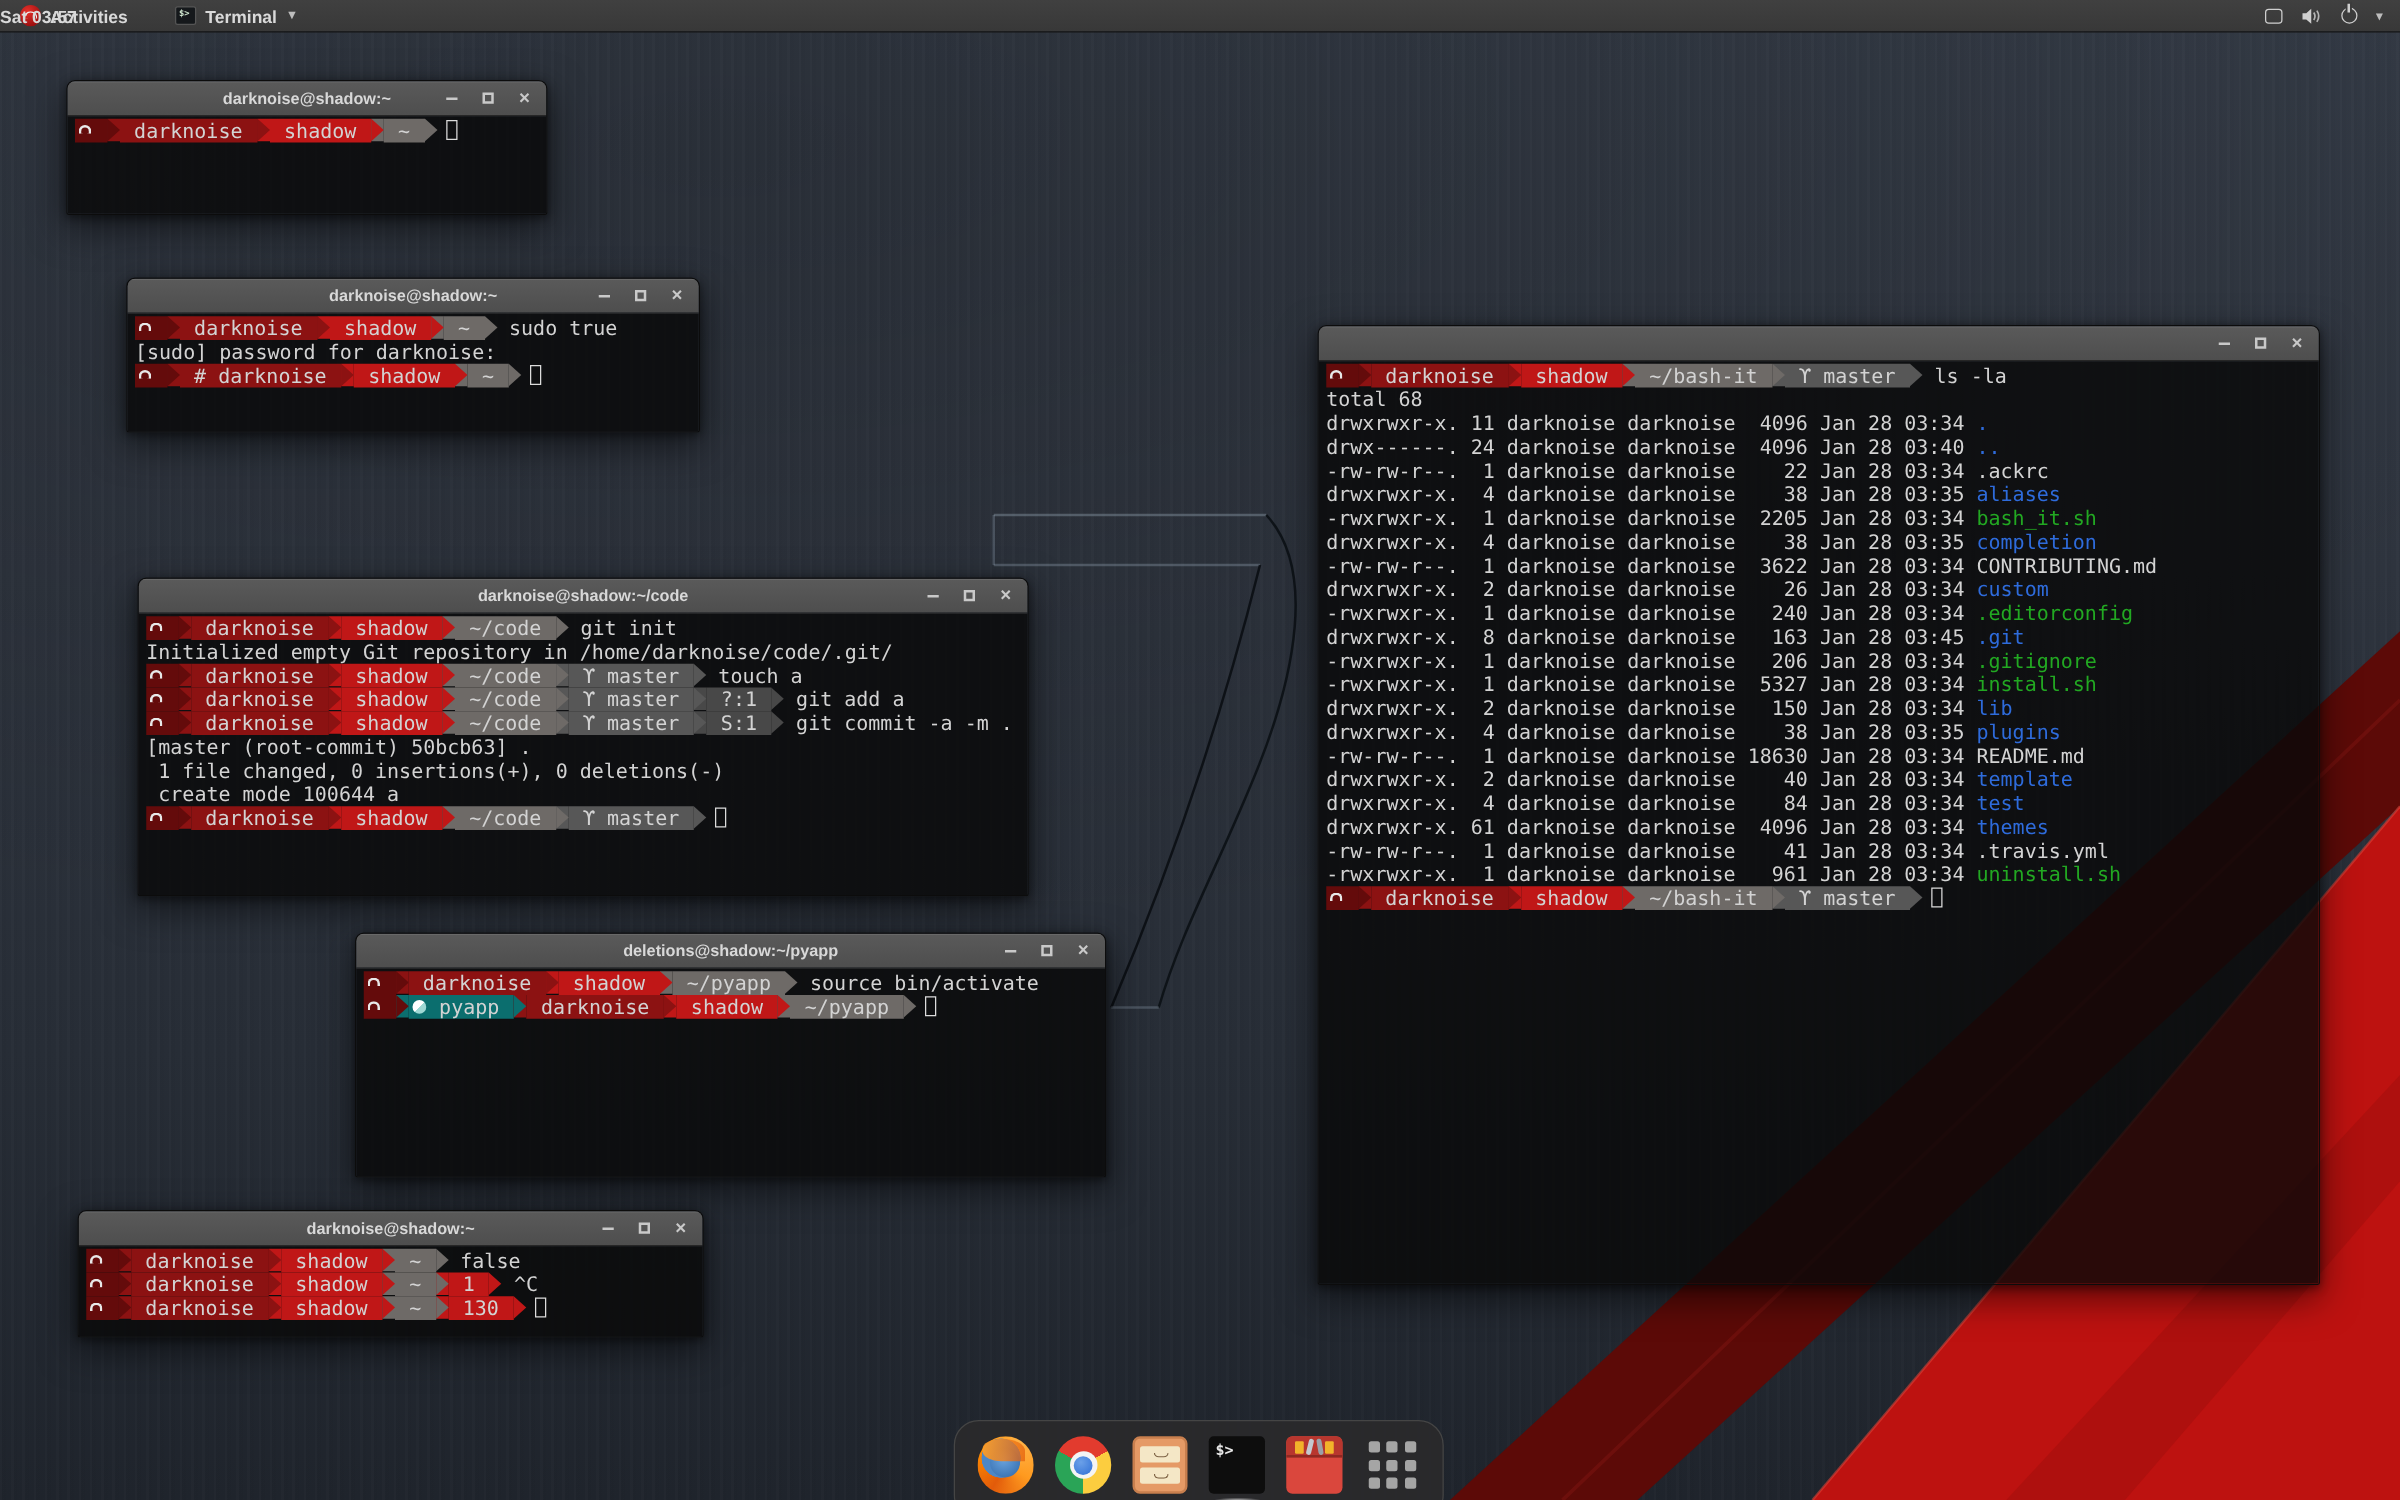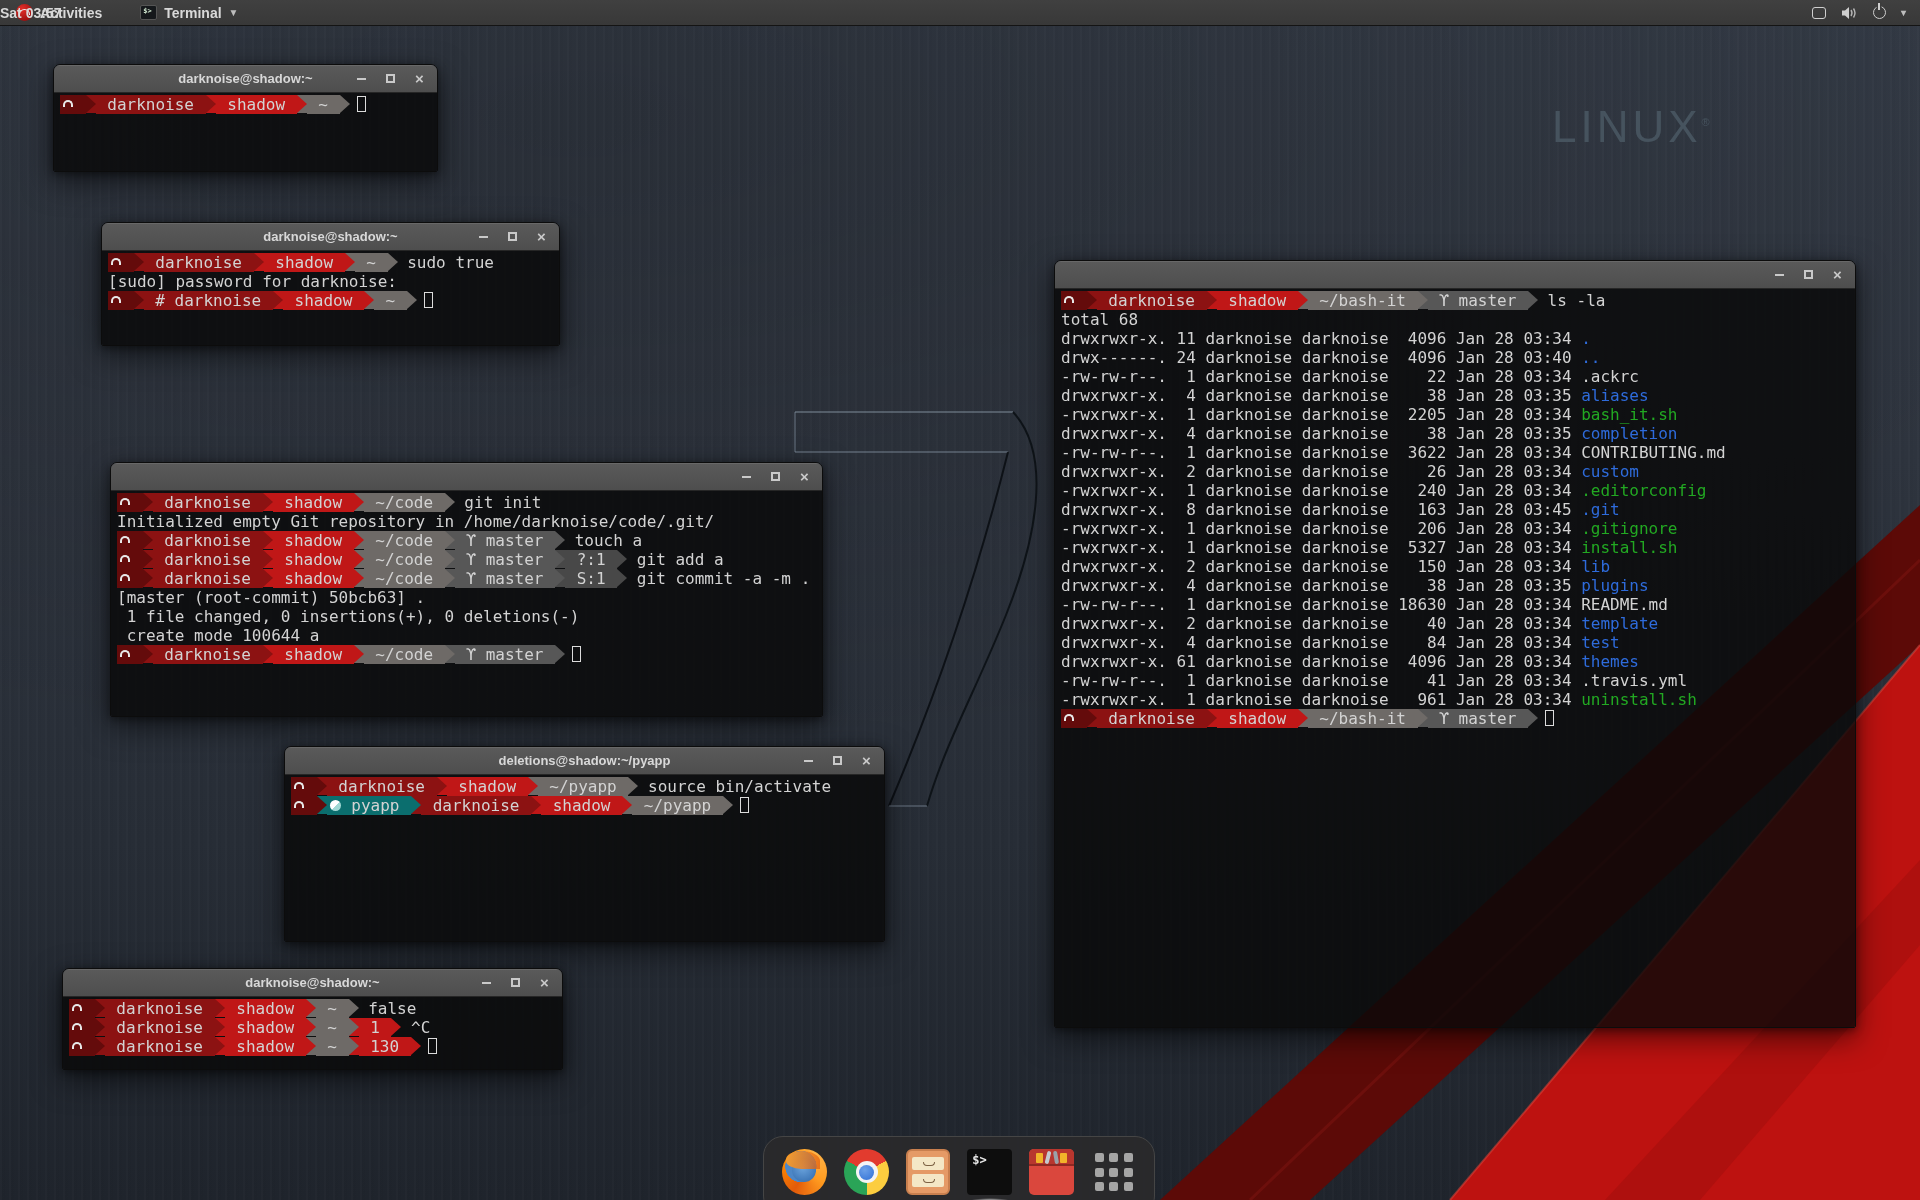--- a/index.html
+++ b/index.html
@@ -135,21 +135,20 @@
   <svg id="wp-ribbons" width="1920" height="1200">
     <polygon points="1920,505 1920,645 1310,1200 1160,1200" fill="#5c0a07"></polygon>
     <polygon points="1920,645 1920,1200 1450,1200" fill="#bd1210"></polygon>
     <line x1="1920" y1="645" x2="1450" y2="1200" stroke="#e2453a" stroke-width="2" opacity="0.55"></line>
     <line x1="1920" y1="560" x2="1250" y2="1200" stroke="#7e1511" stroke-width="3" opacity="0.5"></line>
     <polygon points="1920,860 1920,945 1700,1200 1605,1200" fill="#a30f0d" opacity="0.55"></polygon>
   </svg>
 </div>
 
 <div id="branding">
-  <div class="b3"><span>LINUX</span><sup>®</sup></div>
 </div>
 
 <div id="topbar">
   <div class="tb-left">
     <div class="hot-item">
       <span class="rh-logo"></span>
       <span>Activities</span>
     </div>
     <div class="hot-item">
       <span class="term-mini">$&gt;</span>
@@ -196,20 +195,21 @@
         <span class="wc wc-max">
           <i></i>
         </span>
         <span class="wc wc-close">×</span>
       </span>
     </div>
     <div class="term-body"><div class="tline"><span class="seg" style="background: rgb(100, 11, 11);"><span class="ic-redhat"></span> </span><span class="parrow" style="border-left-color: rgb(100, 11, 11); background: rgb(140, 18, 18);"></span><span class="seg" style="background: rgb(140, 18, 18);"> darknoise </span><span class="parrow" style="border-left-color: rgb(140, 18, 18); background: rgb(192, 23, 23);"></span><span class="seg" style="background: rgb(192, 23, 23);"> shadow </span><span class="parrow" style="border-left-color: rgb(192, 23, 23); background: rgb(110, 106, 103);"></span><span class="seg" style="background: rgb(110, 106, 103);"> ~ </span><span class="parrow" style="border-left-color: rgb(110, 106, 103);"></span><span> sudo true</span></div><div class="tline"><span>[sudo] password for darknoise:</span></div><div class="tline"><span class="seg" style="background: rgb(100, 11, 11);"><span class="ic-redhat"></span> </span><span class="parrow" style="border-left-color: rgb(100, 11, 11); background: rgb(140, 18, 18);"></span><span class="seg" style="background: rgb(140, 18, 18);"> # darknoise </span><span class="parrow" style="border-left-color: rgb(140, 18, 18); background: rgb(192, 23, 23);"></span><span class="seg" style="background: rgb(192, 23, 23);"> shadow </span><span class="parrow" style="border-left-color: rgb(192, 23, 23); background: rgb(110, 106, 103);"></span><span class="seg" style="background: rgb(110, 106, 103);"> ~ </span><span class="parrow" style="border-left-color: rgb(110, 106, 103);"></span><span class="cursor"></span></div></div>
   </div>
 <div class="window w2">
     <div class="titlebar">
+      <span class="tb-title">darknoise@shadow:~/code</span>
       <span class="tb-btns">
         <span class="wc wc-min">
           <i></i>
         </span>
         <span class="wc wc-max">
           <i></i>
         </span>
         <span class="wc wc-close">×</span>
       </span>
     </div>

